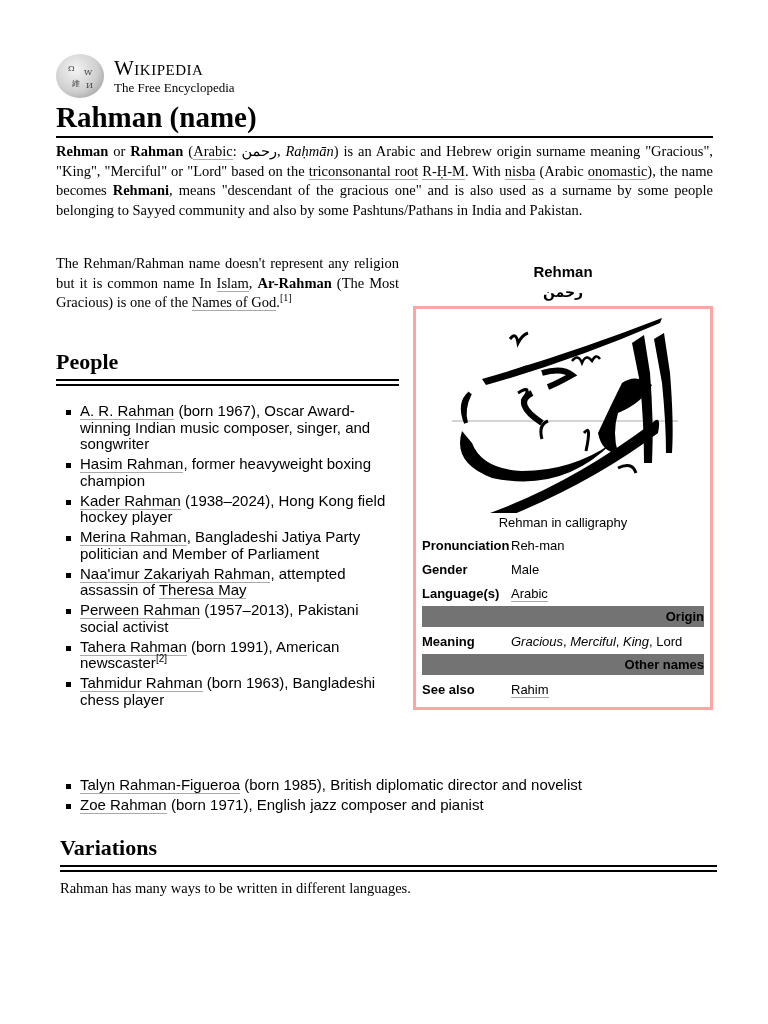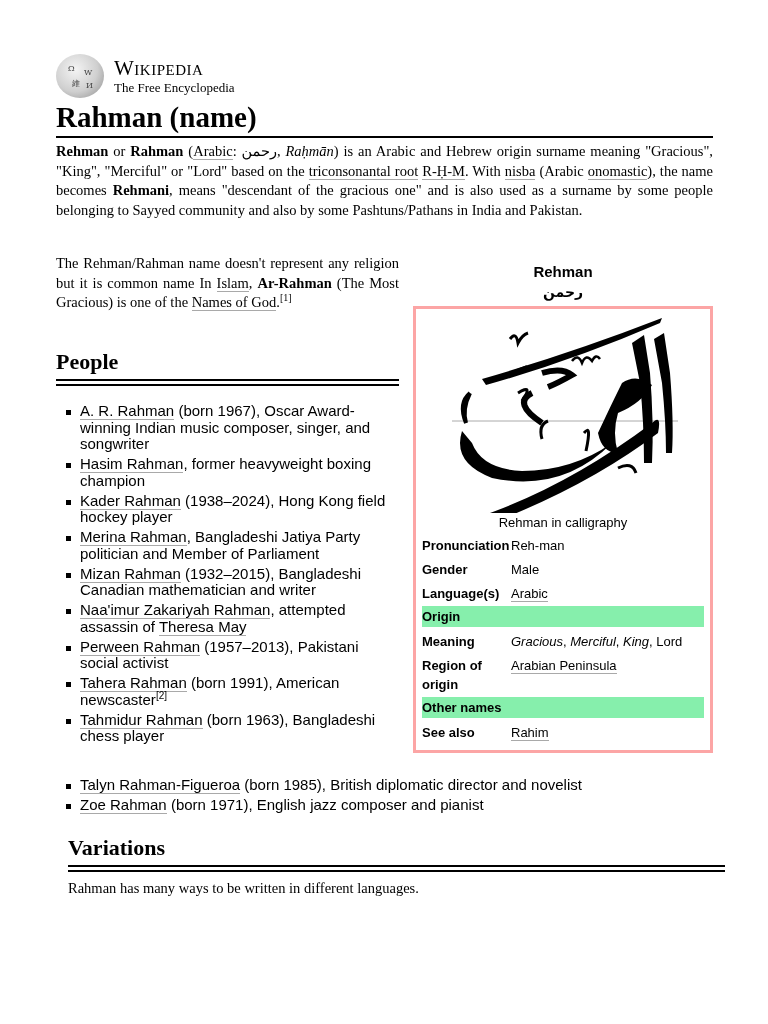--- a/index.html
+++ b/index.html
@@ -19,29 +19,29 @@
   .left-col { position: absolute; left: 0; top: 202px; width: 343px; }
   .infobox-wrap { position: absolute; left: 357px; top: 210px; width: 300px; }
   .ib-title { font-family: "Liberation Sans", sans-serif; font-weight: bold; font-size: 15px; text-align: center; line-height: 20px; }
   .ib-sub { font-family: "DejaVu Sans", sans-serif; font-weight: bold; font-size: 14px; text-align: center; line-height: 20px; }
   .infobox { border: 3px solid #fca5a5; margin-top: 4px; padding: 4px 6px 6px 6px; font-family: "Liberation Sans", sans-serif; font-size: 13px; }
   .ib-image { height: 200px; position: relative; }
   .ib-caption { text-align: center; line-height: 20px; }
   .ib-row { display: flex; line-height: 19px; padding: 2.5px 0; }
   .ib-label { width: 89px; font-weight: bold; flex: none; }
   .ib-val { flex: 1; }
-  .ib-band { background: #86efac; font-weight: bold; text-align: left; line-height: 21px; margin: 1px 0 2px 0; }
+  .ib-band { background: #737373; font-weight: bold; text-align: right; line-height: 21px; margin: 1px 0 2px 0; }
   h2 { font-family: "Liberation Serif", serif; font-size: 22px; font-weight: bold; margin: 0; line-height: 28px; padding-bottom: 3px; border-bottom: 2px solid #000; position: relative; }
   h2::after { content: ""; position: absolute; left: 0; right: 0; bottom: -7px; border-bottom: 2px solid #000; }
   ul.people { font-family: "Liberation Sans", sans-serif; font-size: 15px; line-height: 16.5px; margin: 0; padding: 0 0 0 24px; list-style: none; }
   ul.people li { position: relative; margin-bottom: 3.5px; }
   ul.people li::before { content: ""; position: absolute; left: -14px; top: 7px; width: 5px; height: 5px; background: #000; }
   .people-section { position: absolute; left: 0; top: 296px; width: 343px; }
   .wide-list { position: absolute; left: 0; top: 725px; width: 657px; }
-  .variations { position: absolute; left: 12px; top: 782px; width: 657px; }
+  .variations { position: absolute; left: 4px; top: 782px; width: 657px; }
   .variations p { margin-top: 12px; font-size: 14.5px; }
 </style>
 </head>
 <body>
 
 <div class="page">
 
   <div class="logo">
     <div class="globe">
       <span style="left:12px;top:10px">Ω</span>
@@ -102,42 +102,37 @@
         <div class="ib-label">Language(s)</div>
         <div class="ib-val"><a class="link">Arabic</a></div>
       </div>
 
       <div class="ib-band">Origin</div>
 
       <div class="ib-row">
         <div class="ib-label">Meaning</div>
         <div class="ib-val"><i>Gracious</i><span>, </span><i>Merciful</i><span>, </span><i>King</i><span>, Lord</span></div>
       </div>
-      <div class="ib-row">
-        <div class="ib-label">Region of origin</div>
-        <div class="ib-val"><a class="link">Arabian Peninsula</a></div>
-      </div>
 
       <div class="ib-band">Other names</div>
 
       <div class="ib-row">
         <div class="ib-label">See also</div>
         <div class="ib-val"><a class="link">Rahim</a></div>
       </div>
     </div>
   </div>
 
   <div class="people-section">
     <h2>People</h2>
     <ul class="people" style="margin-top:22px">
       <li><a class="link">A. R. Rahman</a><span> (born 1967), Oscar Award-winning Indian music composer, singer, and songwriter</span></li>
       <li><a class="link">Hasim Rahman</a><span>, former heavyweight boxing champion</span></li>
       <li><a class="link">Kader Rahman</a><span> (1938–2024), Hong Kong field hockey player</span></li>
       <li><a class="link">Merina Rahman</a><span>, Bangladeshi Jatiya Party politician and Member of Parliament</span></li>
-      <li><a class="link">Mizan Rahman</a><span> (1932–2015), Bangladeshi Canadian mathematician and writer</span></li>
       <li><a class="link">Naa'imur Zakariyah Rahman</a><span>, attempted assassin of </span><a class="link">Theresa May</a></li>
       <li><a class="link">Perween Rahman</a><span> (1957–2013), Pakistani social activist</span></li>
       <li><a class="link">Tahera Rahman</a><span> (born 1991), American newscaster</span><sup><a class="link" style="border:none">[2]</a></sup></li>
       <li><a class="link">Tahmidur Rahman</a><span> (born 1963), Bangladeshi chess player</span></li>
     </ul>
   </div>
 
   <div class="wide-list">
     <ul class="people">
       <li><a class="link">Talyn Rahman-Figueroa</a><span> (born 1985), British diplomatic director and novelist</span></li>

